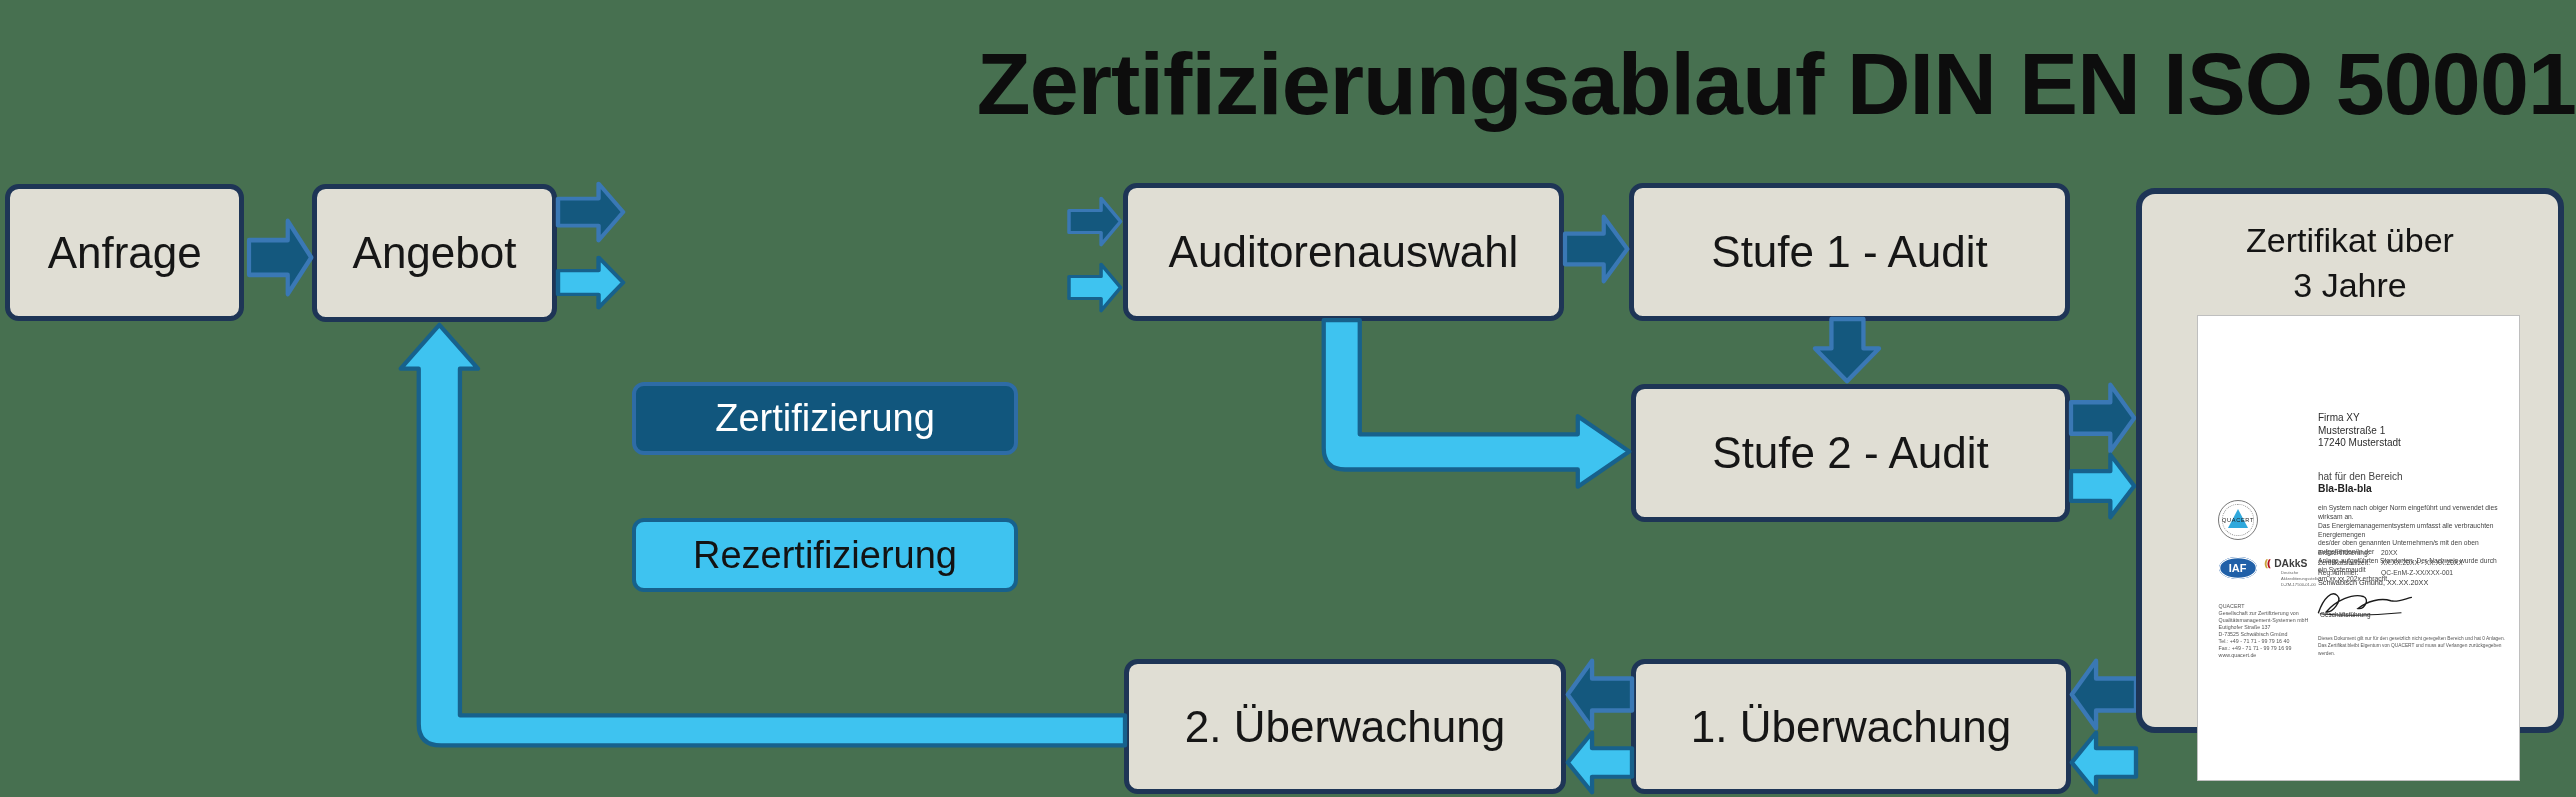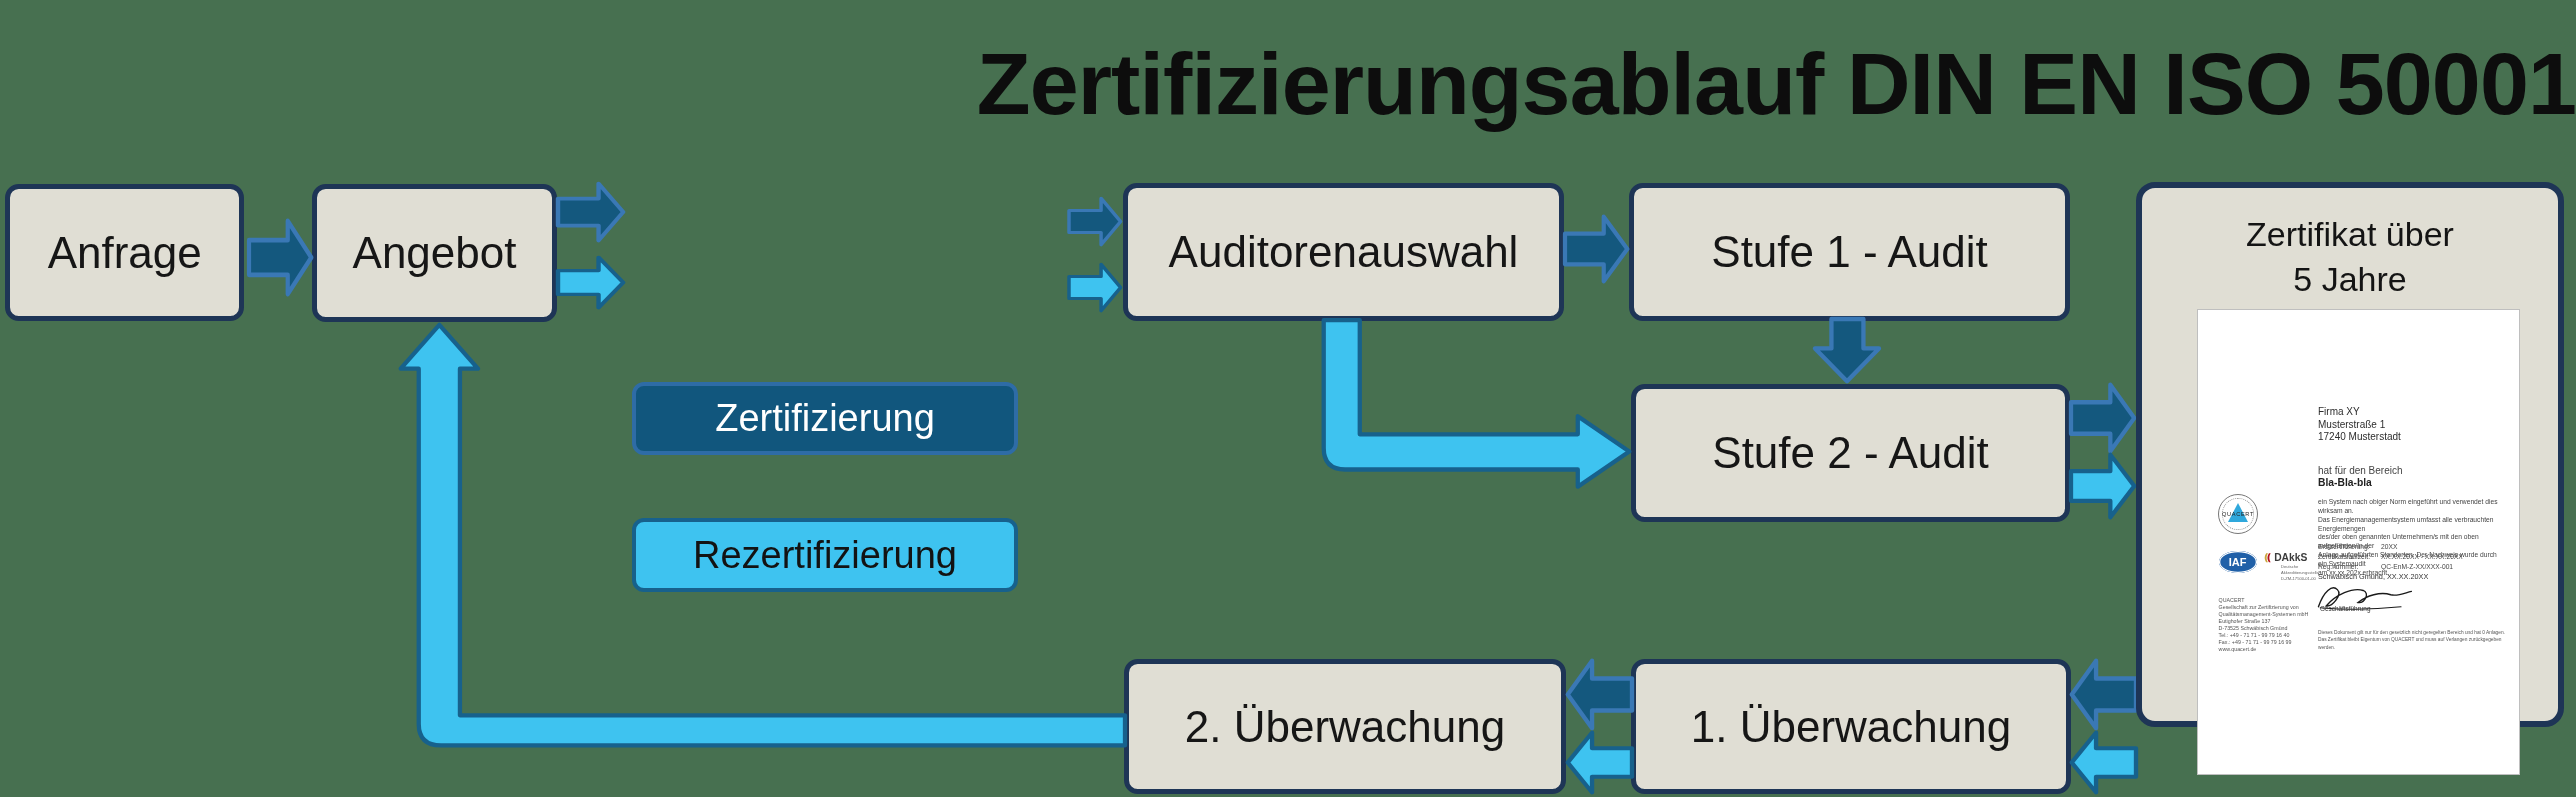--- a/index.html
+++ b/index.html
@@ -15,21 +15,21 @@
 
   .legend{position:absolute;display:flex;align-items:center;justify-content:center;
           font-size:38px;border-radius:12px;box-sizing:border-box;}
   .legend.dark{background:var(--legend-dark-fill,#11567d);border:4.3px solid var(--legend-dark-border,#2e6ca6);color:#ffffff;}
   .legend.light{background:var(--light-arrow,#3ec3f0);border:4.3px solid var(--light-arrow-stroke,#17618c);color:#131313;}
 
   svg.arrow{position:absolute;overflow:visible;}
   .fill-dark{fill:var(--dark-arrow,#14587e);stroke:var(--dark-arrow-stroke,#3a78b5);stroke-width:5;stroke-linejoin:round;}
   .fill-light{fill:var(--light-arrow,#3ec3f0);stroke:var(--light-arrow-stroke,#17618c);stroke-width:5;stroke-linejoin:round;}
 
-  .panel{position:absolute;left:2136px;top:182px;width:428px;height:545px;box-sizing:border-box;
+  .panel{position:absolute;left:2136px;top:188px;width:428px;height:545px;box-sizing:border-box;
          background:var(--node-fill,#e0ded4);border:6px solid var(--node-border,#1e3556);border-radius:19px;}
   .panel-title{padding-top:24px;text-align:center;font-size:34px;line-height:1.32;color:#141414;}
   .panel-title span{display:block;}
 
   .cert{position:absolute;left:55px;top:121px;width:323px;height:466px;background:#ffffff;
         border:0.9px solid #bfbfbf;box-sizing:border-box;}
   .cert-header{height:118px;background:var(--cert-header,#cfe7f8);text-align:center;}
   .qlogo{position:relative;display:inline-flex;align-items:flex-end;margin-top:23px;
          font-size:27px;letter-spacing:0.9px;color:#1b1b1b;font-weight:500;line-height:1;}
   .tri-wrap{position:relative;display:inline-block;margin:0 2.6px;}
@@ -124,21 +124,21 @@
     <path class="fill-light" d="M2,0 V149 Q2,174 27,174 H298 V194 L358,153 L298,112 V133 H44 V0 Z"></path>
     </svg>
 
   <svg class="arrow" style="left:399px;top:322px" width="726" height="428" viewBox="0 0 846 498">
     <path class="fill-light" d="M47,3 L92,54 L71,54 V458 H846 V493 H49 Q23,493 23,468 V54 L2,54 Z"></path>
     </svg>
 
   <div class="panel">
     <div class="panel-title">
       <span>Zertifikat über</span>
-      <span>5 Jahre</span>
+      <span>3 Jahre</span>
     </div>
 
     <div class="cert">
 
       <div class="cert-body">
         <div class="blk" style="left:120px;top:96px;font-size:10px;line-height:1.25;color:#2e2e2e">Firma XY
 Musterstraße 1
 17240 Musterstadt</div>
         <div class="blk" style="left:120px;top:155px;font-size:10px;color:#444">hat für den Bereich</div>
         <div class="blk" style="left:120px;top:167px;font-size:10.3px;font-weight:700;color:#222">Bla-Bla-bla</div>

